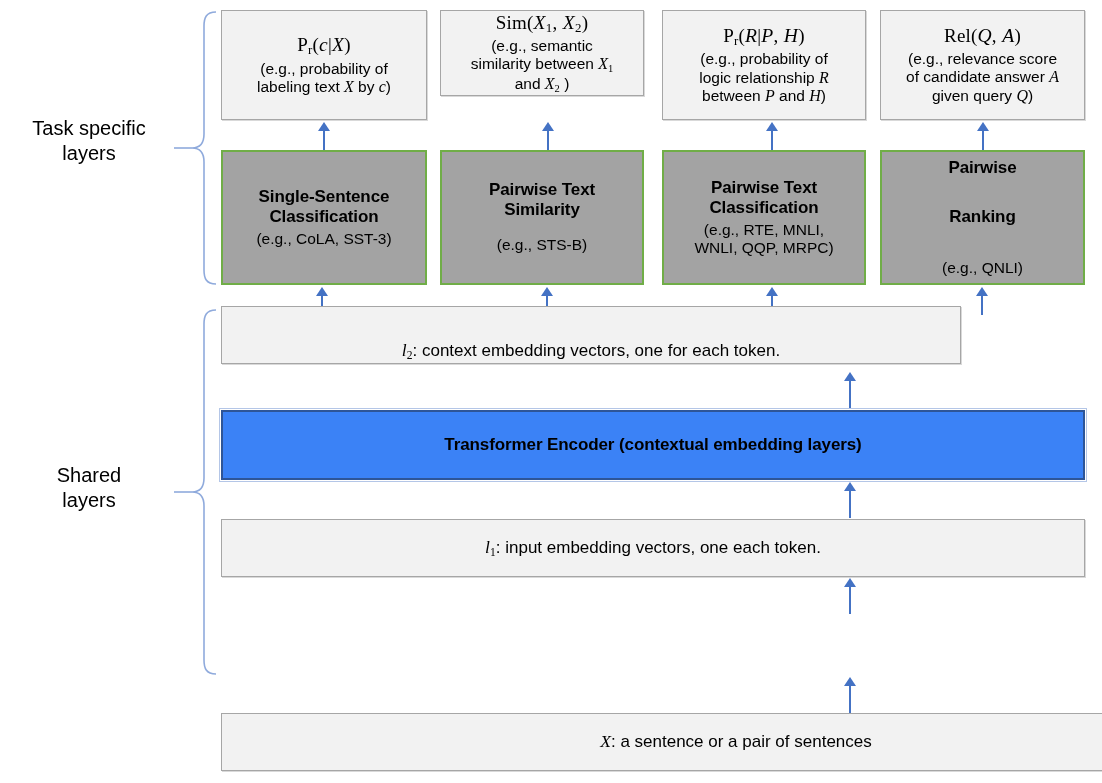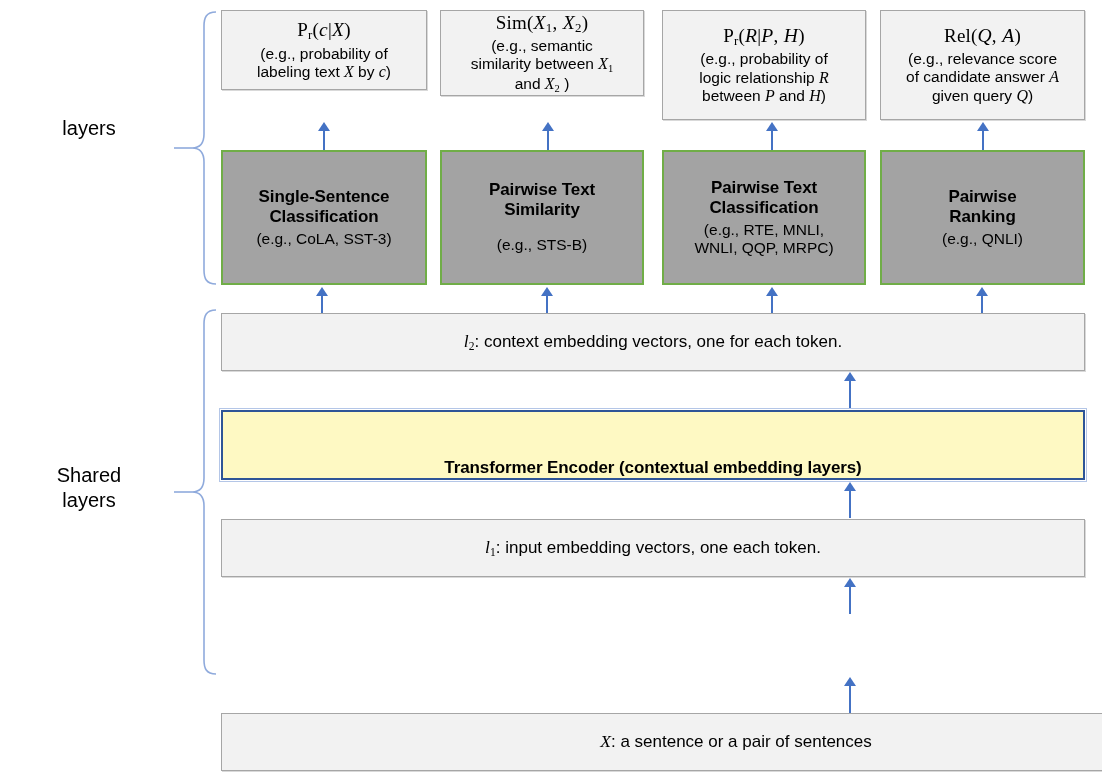--- a/index.html
+++ b/index.html
@@ -40,25 +40,24 @@
     border: 1px solid #a6a6a6;
     box-shadow: 1px 1px 0 0 #d9d9d9;
   }
   
   .box-green {
     background: #a3a3a3;
     border: 2px solid #70ad47;
   }
   
   .box-blue {
-    background: #fef9c3;
+    background: #3b82f6;
     border: 2px solid #2e5597;
     outline: 1px solid #b4c6e7;
     outline-offset: 1px;
-    justify-content: flex-end;
   }
 
   .line1 {
     font-size: 19px;
     margin-bottom: 2px;
     letter-spacing: .2px;
   }
   .line-sm {
     font-size: 15.5px;
   }
@@ -117,35 +116,36 @@
 
 <div id="canvas">
 
   <div class="brace" style="left:172px; top:10px; width:44px; height:276px;">
     <svg width="44" height="276" viewBox="0 0 44 276">
       <path d="M44 2 C34 2 32 8 32 16 L32 124 C32 134 28 138 20 138 C28 138 32 142 32 152 L32 260 C32 268 34 274 44 274" fill="none" stroke="#8faadc" stroke-width="1.6"></path>
       <path d="M20 138 L2 138" fill="none" stroke="#8faadc" stroke-width="1.6"></path>
     </svg>
   </div>
   <div class="side-label" style="left:8px; top:116px; width:162px;">
+    <div>Task specific</div>
     <div>layers</div>
   </div>
 
   <div class="brace" style="left:172px; top:308px; width:44px; height:368px;">
     <svg width="44" height="368" viewBox="0 0 44 368">
       <path d="M44 2 C34 2 32 8 32 16 L32 170 C32 180 28 184 20 184 C28 184 32 188 32 198 L32 352 C32 360 34 366 44 366" fill="none" stroke="#8faadc" stroke-width="1.6"></path>
       <path d="M20 184 L2 184" fill="none" stroke="#8faadc" stroke-width="1.6"></path>
     </svg>
   </div>
   <div class="side-label" style="left:8px; top:463px; width:162px;">
     <div>Shared</div>
     <div>layers</div>
   </div>
 
-  <div class="box box-grey" style="left:221px; top:10px; width:206px; height:80px; padding:4px 6px;">
+  <div class="box box-grey" style="left:221px; top:10px; width:206px; height:110px; padding:4px 6px;">
     <div class="line1">
       <span class="mr">P</span><sub class="msub" style="font-style:normal;">r</sub><span class="mr">(</span><i class="mv">c</i><span class="mr">|</span><i class="mv">X</i><span class="mr">)</span>
     </div>
     <div class="line-sm">(e.g., probability of</div>
     <div class="line-sm">labeling text <i class="mv">X</i> by <i class="mv">c</i>)</div>
   </div>
 
   <div class="box box-grey" style="left:440px; top:10px; width:204px; height:86px; padding:4px 16px;">
     <div class="line1">
       <span class="mr">Sim(</span><i class="mv">X</i><sub class="msub" style="font-style:normal;">1</sub><span class="mr">,</span> <i class="mv">X</i><sub class="msub" style="font-style:normal;">2</sub><span class="mr">)</span>
@@ -202,21 +202,21 @@
     <div class="line-sm">(e.g., STS-B)</div>
   </div>
 
   <div class="box box-green" style="left:662px; top:150px; width:204px; height:135px; padding:4px 6px;">
     <div class="strong">Pairwise Text</div>
     <div class="strong" style="margin-bottom:3px;">Classification</div>
     <div class="line-sm">(e.g., RTE, MNLI,</div>
     <div class="line-sm">WNLI, QQP, MRPC)</div>
   </div>
 
-  <div class="box box-green" style="left:880px; top:150px; width:205px; height:135px; padding:4px 6px;">
+  <div class="box box-green" style="left:880px; top:150px; width:205px; height:135px; padding:4px 6px;gap:29px;">
     <div class="strong">Pairwise</div>
     <div class="strong" style="margin-bottom:3px;">Ranking</div>
     <div class="line-sm">(e.g., QNLI)</div>
   </div>
 
   <div class="arrow" style="left:316px; top:287px; height:28px;">
     <div class="head"></div>
       <div class="shaft" style="height:21px;"></div>
   </div>
   <div class="arrow" style="left:541px; top:287px; height:28px;">
@@ -225,21 +225,21 @@
   </div>
   <div class="arrow" style="left:766px; top:287px; height:28px;">
     <div class="head"></div>
       <div class="shaft" style="height:21px;"></div>
   </div>
   <div class="arrow" style="left:976px; top:287px; height:28px;">
     <div class="head"></div>
       <div class="shaft" style="height:21px;"></div>
   </div>
 
-  <div class="box box-grey" style="left:221px; top:313px; width:864px; height:58px;">
+  <div class="box box-grey" style="left:221px; top:306px; width:740px; height:58px;justify-content:flex-end;">
     <div class="wide-label">
       <i class="mv">l</i><sub class="msub" style="font-style:normal;">2</sub><span>: context embedding vectors, one for each token.</span>
     </div>
   </div>
 
   <div class="arrow" style="left:844px; top:372px; height:36px;">
     <div class="head"></div>
       <div class="shaft" style="height:29px;"></div>
   </div>
 

